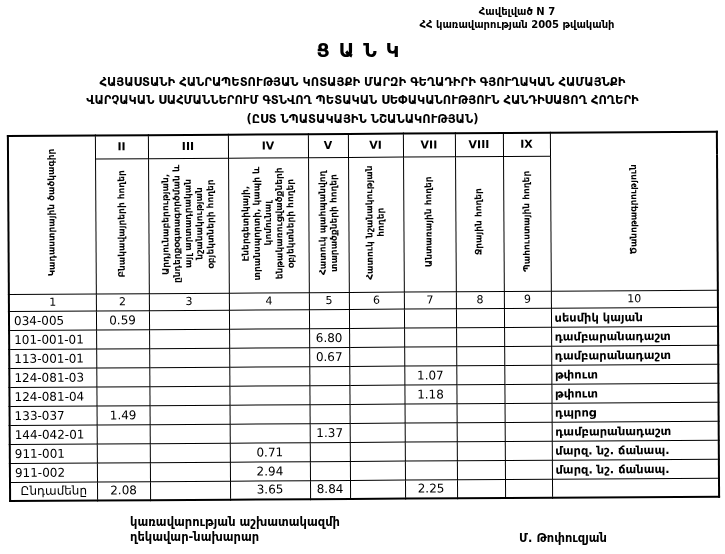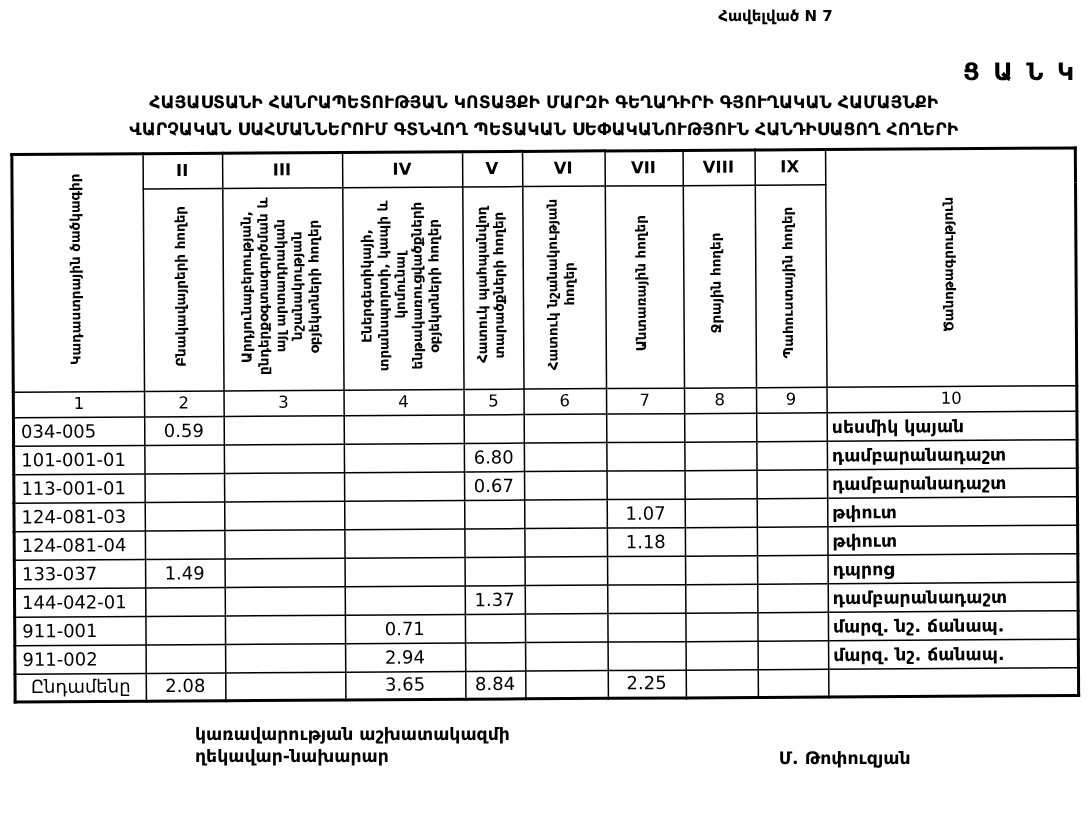--- a/index.html
+++ b/index.html
@@ -11,32 +11,32 @@
   }
   .appendix {
     margin: 6px 58px 0 auto;
     width: 300px;
     text-align: center;
     font-weight: bold;
     font-size: 10px;
     line-height: 1.25;
   }
   .doc-title {
-    text-align: right;
-    font-weight: bold;
-    font-size: 16px;
+    text-align: center;
+    font-weight: bold;
+    font-size: 19px;
     letter-spacing: 9px;
-    margin-top: 19px;
+    margin-top: 8px;
   }
   .main-title {
     text-align: center;
     font-weight: bold;
     font-size: 11.5px;
     line-height: 1.6;
-    margin-top: 2px;
+    margin-top: 12px;
   }
   table.land {
     border-collapse: collapse;
     table-layout: fixed;
     margin: 7px 0 0 8px;
     width: 709px;
     border: 2px solid #000;
     transform: rotate(-0.35deg);
     transform-origin: left center;
   }
@@ -106,27 +106,29 @@
     margin-right: 118px;
     font-weight: bold;
     font-size: 11.5px;
   }
 </style>
 </head>
 <body>
 
 <div class="appendix">
   <div>Հավելված N 7</div>
+  <div>ՀՀ կառավարության 2005 թվականի</div>
 </div>
 
 <div class="doc-title">ՑԱՆԿ</div>
 
 <div class="main-title">
   <div>ՀԱՅԱՍՏԱՆԻ ՀԱՆՐԱՊԵՏՈՒԹՅԱՆ ԿՈՏԱՅՔԻ ՄԱՐԶԻ ԳԵՂԱԴԻՐԻ ԳՅՈՒՂԱԿԱՆ ՀԱՄԱՅՆՔԻ</div>
   <div>ՎԱՐՉԱԿԱՆ ՍԱՀՄԱՆՆԵՐՈՒՄ ԳՏՆՎՈՂ ՊԵՏԱԿԱՆ ՍԵՓԱԿԱՆՈՒԹՅՈՒՆ ՀԱՆԴԻՍԱՑՈՂ ՀՈՂԵՐԻ</div>
+  <div>(ԸՍՏ ՆՊԱՏԱԿԱՅԻՆ ՆՇԱՆԱԿՈՒԹՅԱՆ)</div>
 </div>
 
 <table class="land">
   <colgroup>
     <col style="width:87px">
       <col style="width:53px">
       <col style="width:80px">
     <col style="width:80px">
       <col style="width:40px">
       <col style="width:55px">

